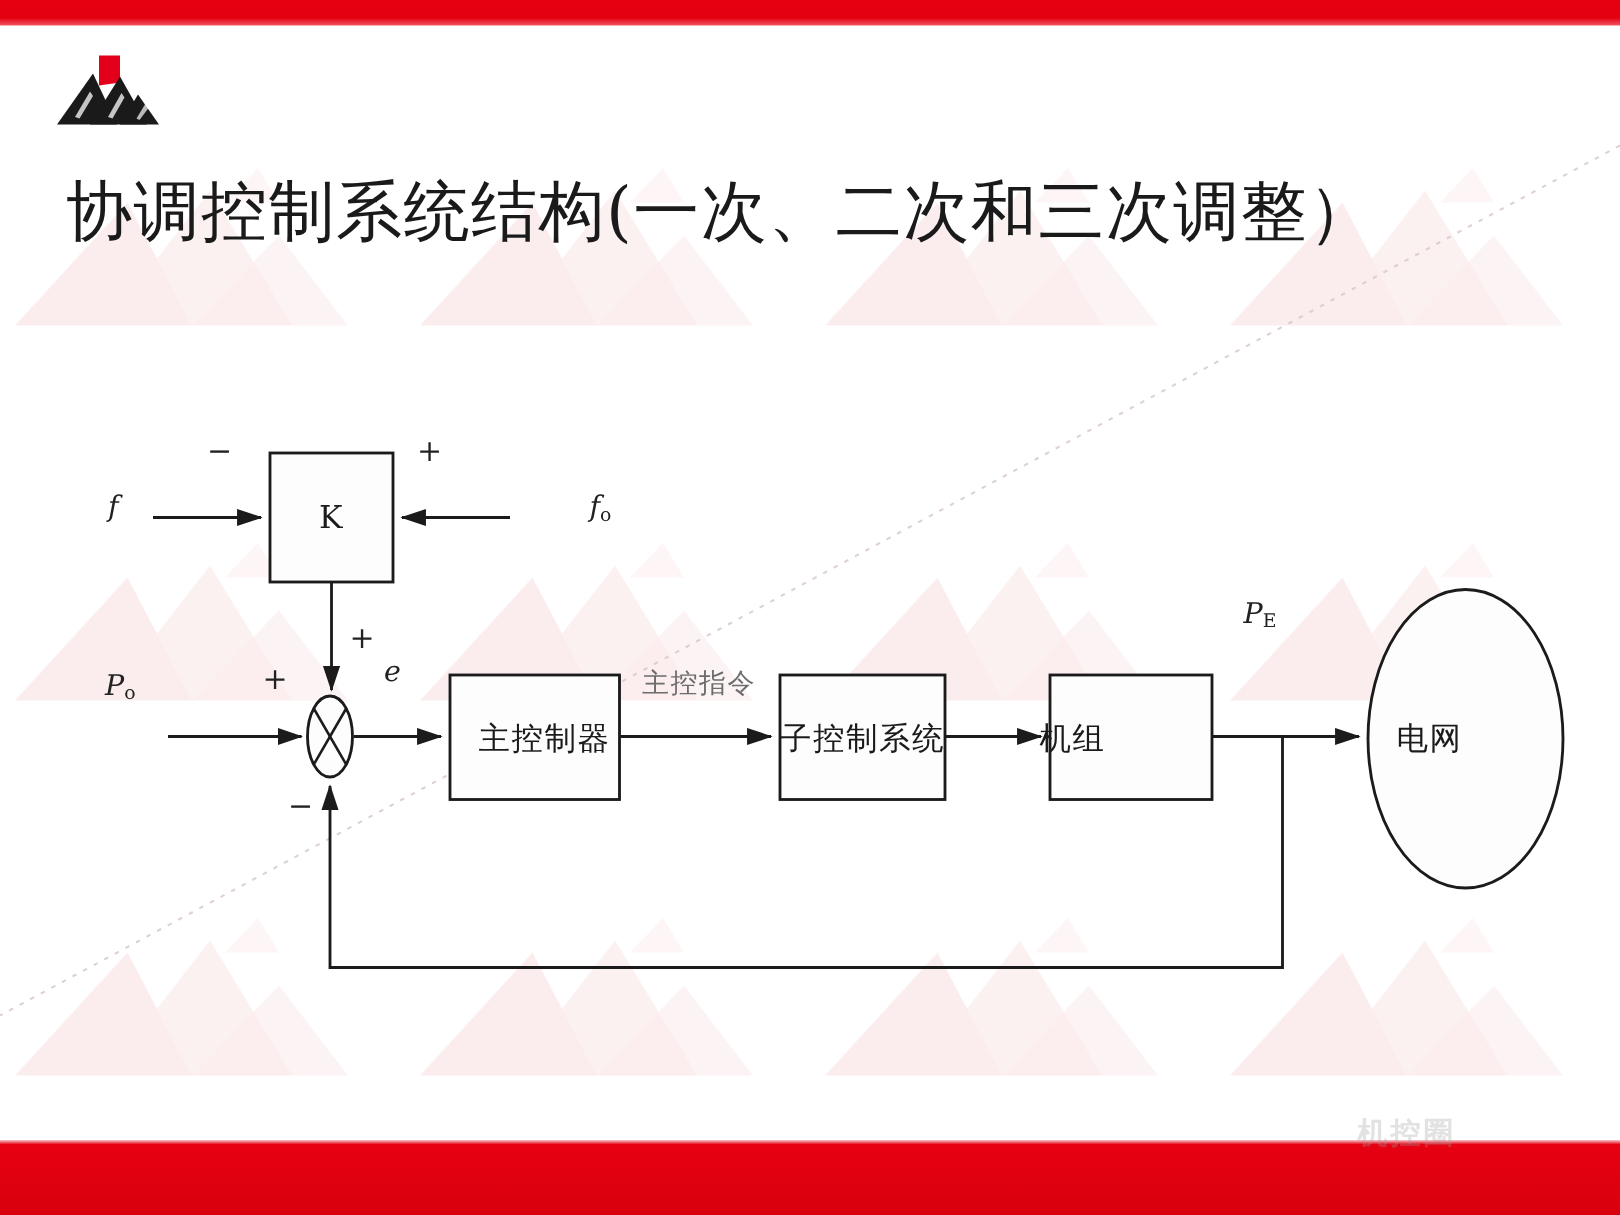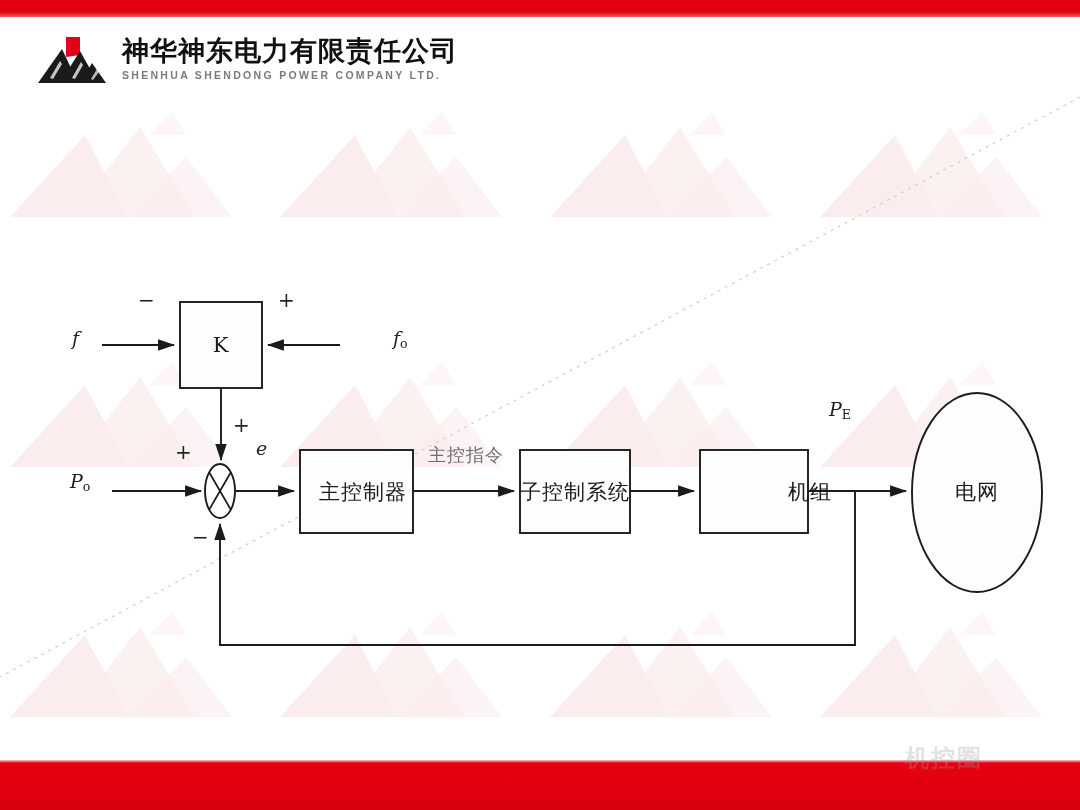--- a/index.html
+++ b/index.html
@@ -139,21 +139,21 @@
     font-weight: bold;
     color: #ffffff;
     letter-spacing: 1px;
     text-shadow: 0 1px 2px rgba(120,0,8,.55);
     white-space: nowrap;
   }
   .tt-ghost {
     position: absolute;
     left: 905px; top: 742px;
     font-family: "DejaVu Sans", sans-serif;
-    font-size: 24px;
+    font-size: 20px;
     font-weight: bold;
     color: rgba(160,160,160,0.30);
     letter-spacing: 2px;
     white-space: nowrap;
   }
 </style>
 </head>
 <body>
 
 <div id="slide">
@@ -183,26 +183,23 @@
   <div class="logo-wrap">
     <svg class="logo-mark" viewBox="0 0 74 52">
       <path d="M30 4 L44 4 L44 22 L30 24 Z" fill="#e2001a"></path>
       <path d="M2 50 L26 16 L42 50 Z" fill="#1a1a1a"></path>
       <path d="M24 50 L44 18 L62 50 Z" fill="#1a1a1a"></path>
       <path d="M44 50 L56 30 L70 50 Z" fill="#1a1a1a"></path>
       <path d="M14 45 L24 28 L26 31 L17 46 Z" fill="#ffffff" opacity="0.75"></path>
       <path d="M36 45 L45 29 L47 32 L39 46 Z" fill="#ffffff" opacity="0.75"></path>
       <path d="M55 46 L61 36 L63 39 L57 47 Z" fill="#ffffff" opacity="0.7"></path>
     </svg>
-    <div class="logo-text">
-      <div class="logo-cn">神华神东电力有限责任公司</div>
-      <div class="logo-en">SHENHUA  SHENDONG  POWER  COMPANY  LTD.</div>
-    </div>
   </div>
 
+  <div class="slide-title">协调控制系统结构(一次、二次和三次调整）</div>
 
   <svg class="diagram" viewBox="0 0 1080 810">
     <defs>
       <marker id="ah" markerWidth="9" markerHeight="9" refX="8.4" refY="3" orient="auto" markerUnits="strokeWidth">
         <path d="M0,0 L9,3 L0,6 Z" fill="#1b1b1b"></path>
       </marker>
     </defs>
     <g stroke="#1b1b1b" stroke-width="1.9" fill="none">
 
       <rect x="180" y="302" width="82" height="86" fill="#fdfdfd"></rect>
@@ -240,33 +237,33 @@
   </svg>
 
   <div>
 
     <div class="node-label box-label" style="left:180px; top:333px; width:82px;">K</div>
 
     <div class="node-label box-label" style="left:300px; top:478px; width:126px;">主控制器</div>
 
     <div class="node-label box-label" style="left:520px; top:478px; width:92px;">子控制系统</div>
 
-    <div class="node-label box-label" style="left:724px; top:478px; width:108px;text-align:right;">机组</div>
-
-    <div class="node-label box-label" style="left:912px; top:478px; width:130px;">电网</div>
+    <div class="node-label box-label" style="left:661px; top:478px; width:108px;">机组</div>
+
+    <div class="node-label box-label" style="left:888px; top:478px; width:130px;">电网</div>
 
     <div class="node-label sym-label" style="left:72px; top:327px;">
       <span>f</span>
     </div>
 
     <div class="node-label sym-label" style="left:357px; top:327px;margin-left:36px;">
       <span>f</span><span class="sub">o</span>
     </div>
 
-    <div class="node-label sym-label" style="left:70px; top:470px;">
+    <div class="node-label sym-label" style="left:70px; top:446px;">
       <span>P</span><span class="sub">o</span>
     </div>
 
     <div class="node-label sym-label" style="left:256px; top:437px;">
       <span>e</span>
     </div>
 
     <div class="node-label sym-label" style="left:829px; top:398px;">
       <span>P</span><span class="sub">E</span>
     </div>

